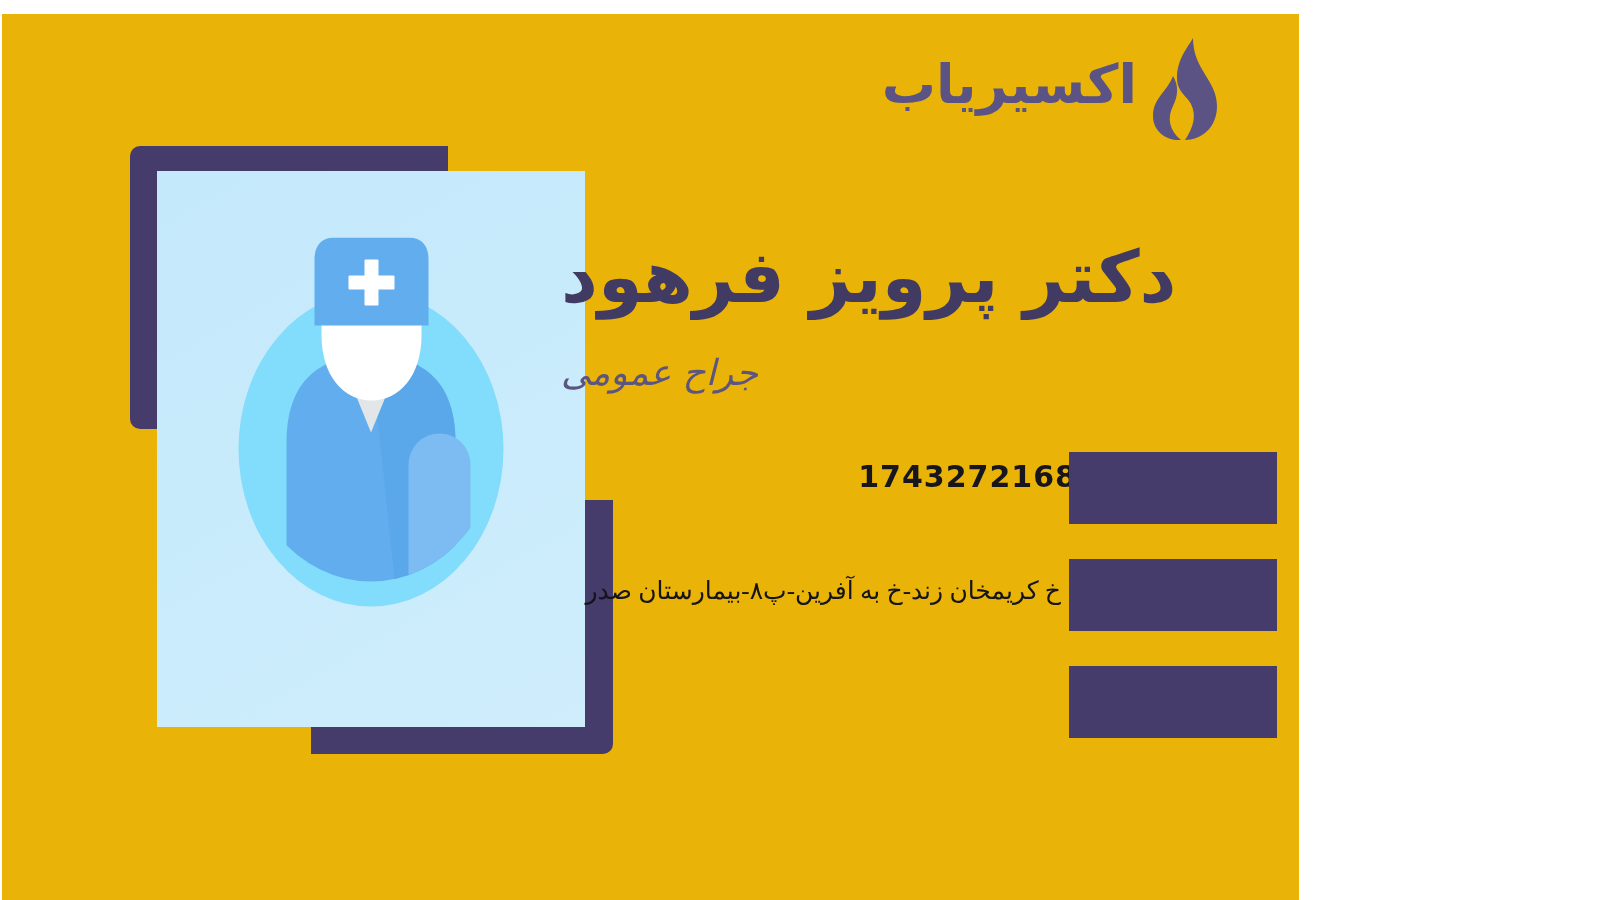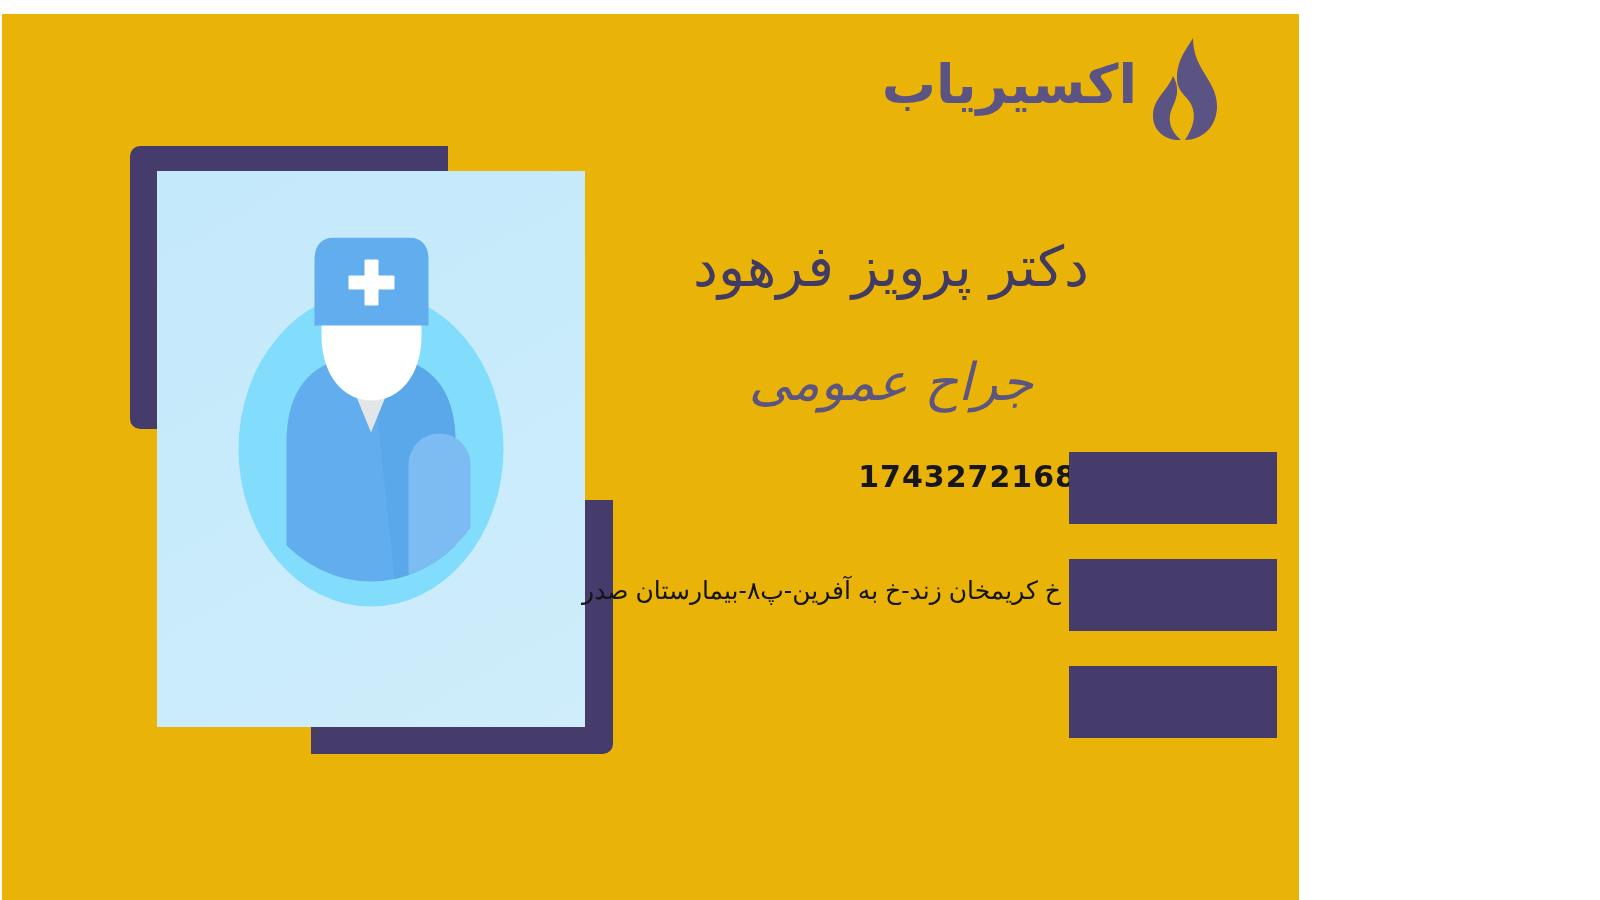--- a/index.html
+++ b/index.html
@@ -115,38 +115,38 @@
     line-height: 1;
     padding-bottom: 8px;
     white-space: nowrap;
   }
 
   .doctor-name {
     position: absolute;
     right: 78px;
     top: 218px;
     width: 660px;
-    text-align: center;
-    font-family: "DejaVu Sans", "Liberation Sans", sans-serif;
-    font-size: 56px;
-    font-weight: 400;
+    text-align: left;
+    font-family: "DejaVu Sans", "Liberation Sans", sans-serif;
+    font-size: 72px;
+    font-weight: 700;
     color: #413a63;
     line-height: 1.25;
     white-space: nowrap;
   }
 
   .doctor-specialty {
     position: absolute;
     right: 78px;
     top: 336px;
     width: 660px;
-    text-align: center;
+    text-align: left;
     font-family: "DejaVu Serif", "Liberation Serif", serif;
     font-style: italic;
-    font-size: 52px;
+    font-size: 36px;
     font-weight: 400;
     color: #5c5580;
     line-height: 1.25;
     white-space: nowrap;
   }
 
   .phone {
     position: absolute;
     right: 222px;
     top: 445px;
@@ -158,21 +158,21 @@
     letter-spacing: 1px;
     white-space: nowrap;
     direction: ltr;
   }
 
   .address {
     position: absolute;
     right: 238px;
     top: 562px;
     text-align: right;
-    font-family: Liberation Sans, sans-serif;
+    font-family: Liberation Serif, serif;
     font-size: 25px;
     font-weight: 400;
     color: #141419;
     white-space: nowrap;
   }
 
   
   .bar {
     position: absolute;
     right: 22px;

